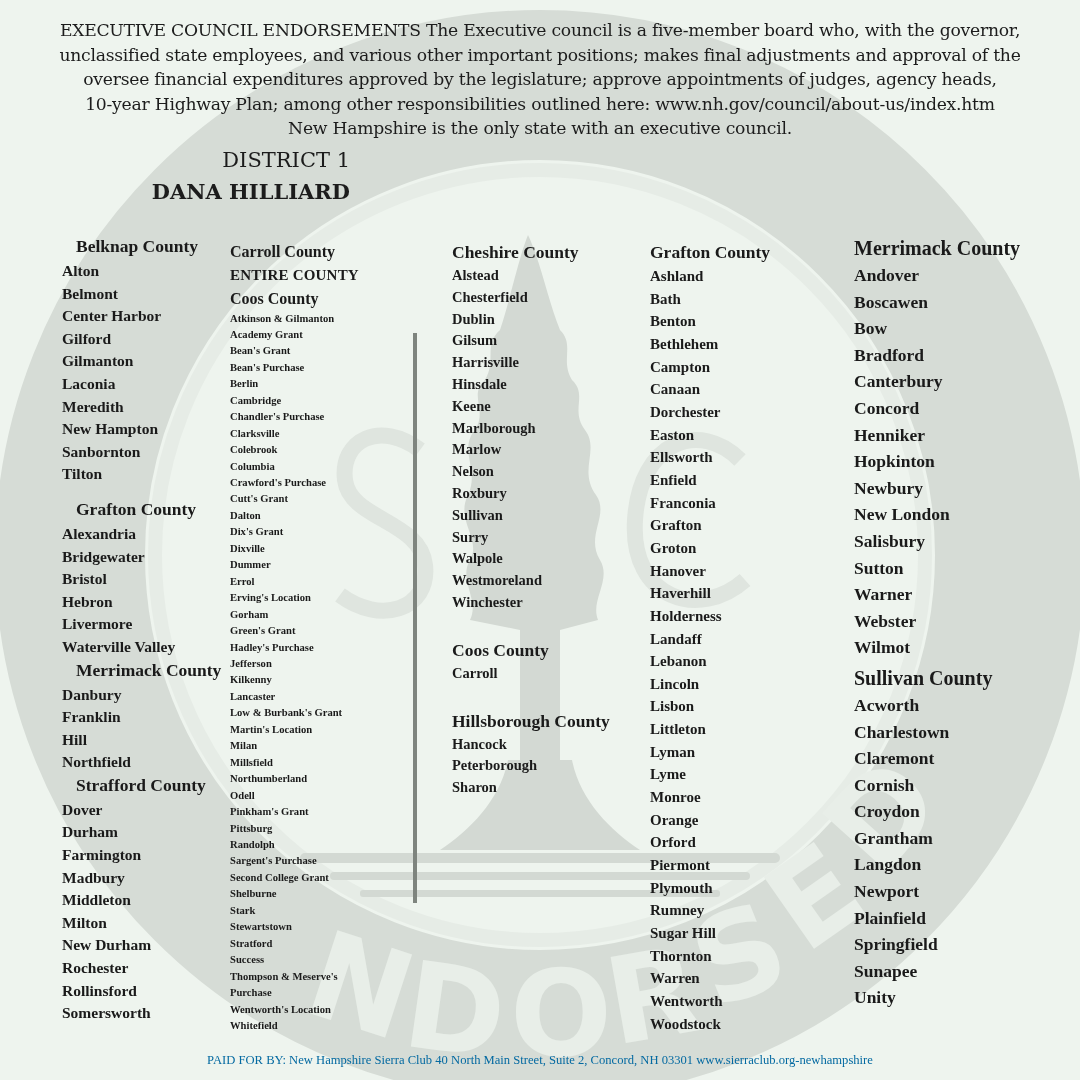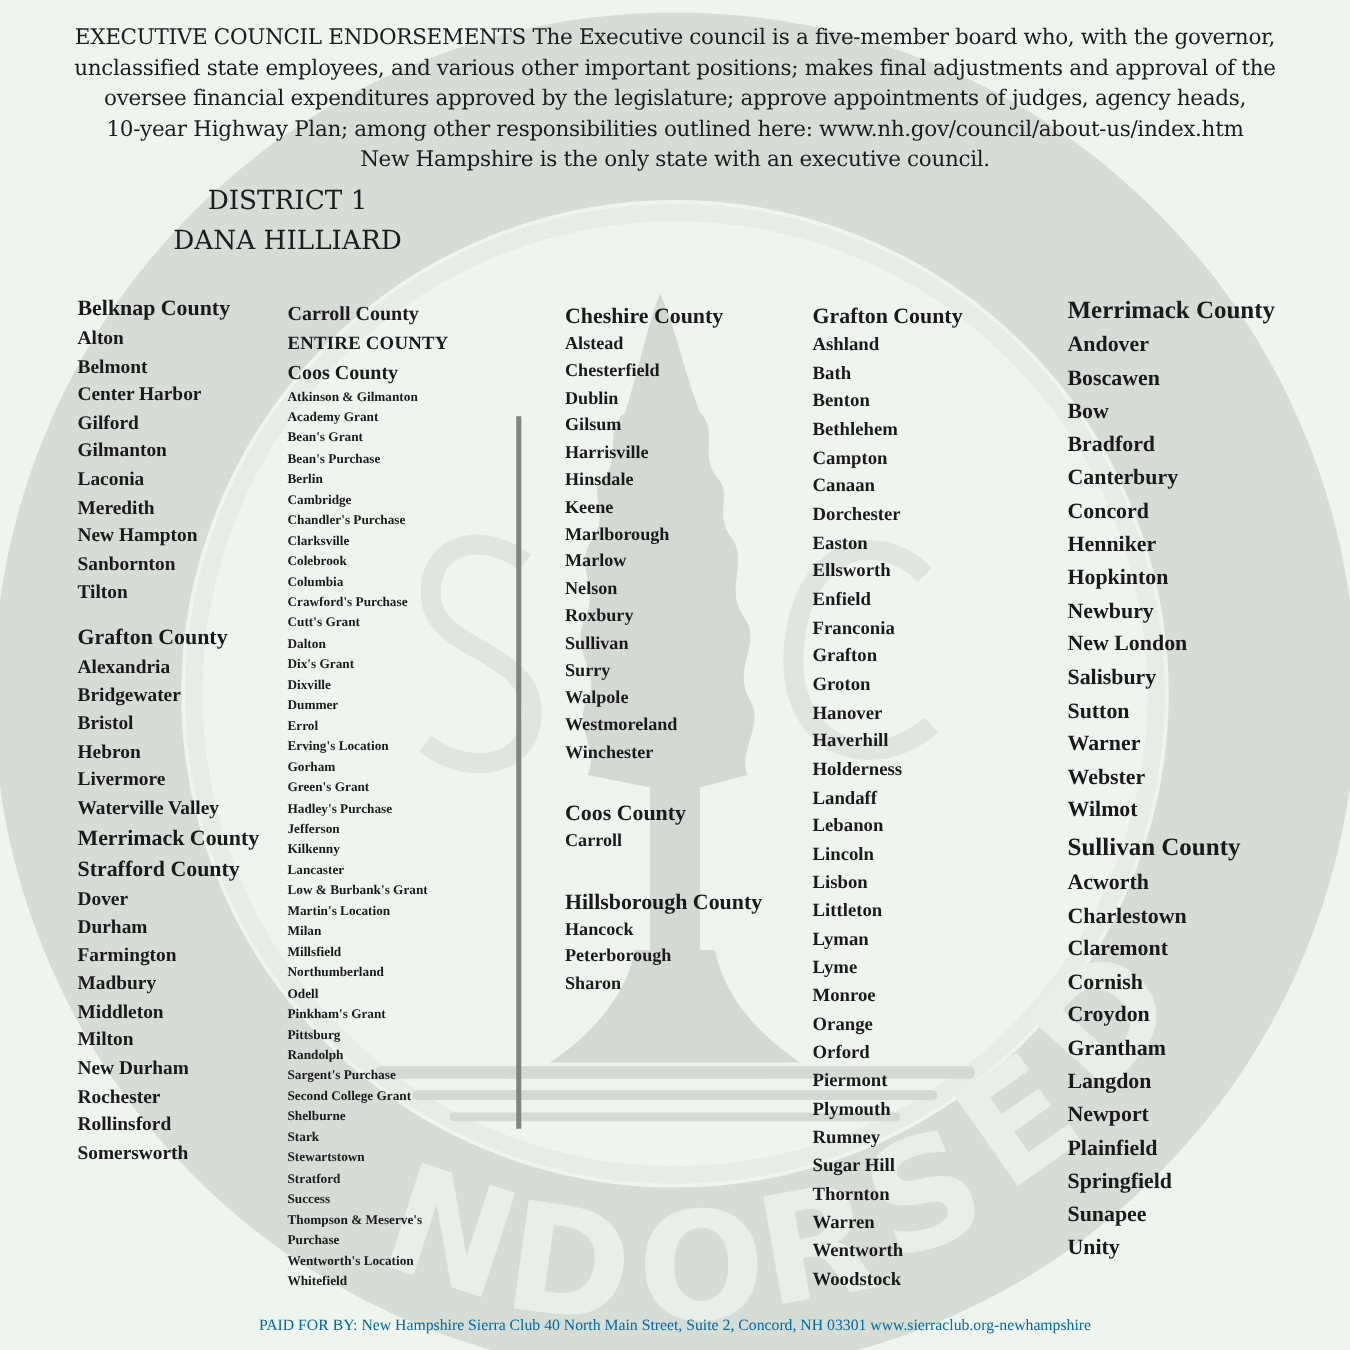--- a/index.html
+++ b/index.html
@@ -12,35 +12,35 @@
   .wm { position: absolute; left: 0; top: 0; width: 1080px; height: 1080px; z-index: 0; }
   .layer { position: absolute; left: 0; top: 0; width: 1080px; height: 1080px; z-index: 1; }
 
   .intro {
     position: absolute; left: 10px; top: 18px; width: 1060px;
     text-align: center; font-family: "DejaVu Serif", serif;
     font-size: 17.2px; line-height: 24.6px; letter-spacing: -0.25px; color: #1c1c1c;
   }
   .intro p { margin: 0; }
 
-  .district { position: absolute; text-align: center; font-family: "DejaVu Serif", serif; color: #1c1c1c; }
+  .district { position: absolute; text-align: right; font-family: "DejaVu Serif", serif; color: #1c1c1c; }
   .district .num { font-size: 21px; line-height: 30px; }
-  .district .name { font-size: 21px; line-height: 34px; }
+  .district .name { font-size: 21px; line-height: 34px; font-weight: bold; }
   #d1 { left: 110px; top: 145px; width: 240px; }
   #d2 { left: 590px; top: 145px; width: 300px; }
 
   .col { position: absolute; font-family: "Liberation Serif", "DejaVu Serif", serif; font-weight: bold; color: #1a1a1a; }
   .col .hdr { font-size: 17.5px; line-height: 22px; font-weight: bold; }
   .col ul { list-style: none; margin: 0; padding: 0; }
   .col li { white-space: nowrap; }
 
   
   #c1 { left: 62px; top: 235px; }
   #c1 li { font-size: 15.5px; line-height: 22.6px; }
-  #c1 .hdr { margin-bottom: 3px; }
+  #c1 .hdr { margin-bottom: 3px; margin-left: 14px; }
   #c1 .grp2 { margin-top: 12px; }
 
   
   #c2 { left: 230px; top: 240px; }
   #c2 .hdr { font-size: 16px; line-height: 23.5px; }
   #c2 .entire { font-size: 15px; line-height: 23.5px; letter-spacing: 0.2px; }
   #c2 li { font-size: 10.6px; line-height: 16.45px; }
 
   
   #c3 { left: 452px; top: 241px; }
@@ -133,20 +133,26 @@
           <li>Alexandria</li>
           <li>Bridgewater</li>
           <li>Bristol</li>
           <li>Hebron</li>
           <li>Livermore</li>
           <li>Waterville Valley</li>
         </ul>
       </div>
       <div>
         <div class="hdr">Merrimack County</div>
+        <ul>
+          <li>Danbury</li>
+          <li>Franklin</li>
+          <li>Hill</li>
+          <li>Northfield</li>
+        </ul>
       </div>
       <div>
         <div class="hdr">Strafford County</div>
         <ul>
           <li>Dover</li>
           <li>Durham</li>
           <li>Farmington</li>
           <li>Madbury</li>
           <li>Middleton</li>
           <li>Milton</li>

